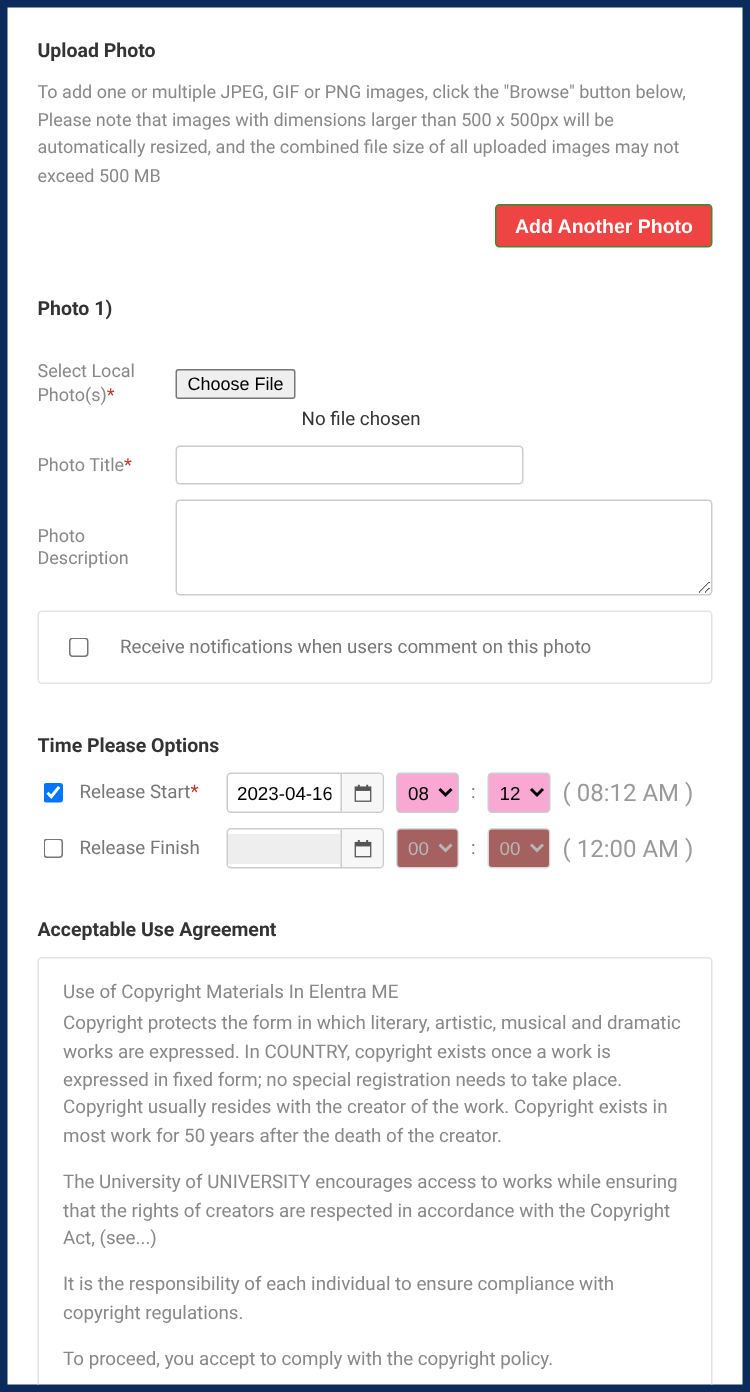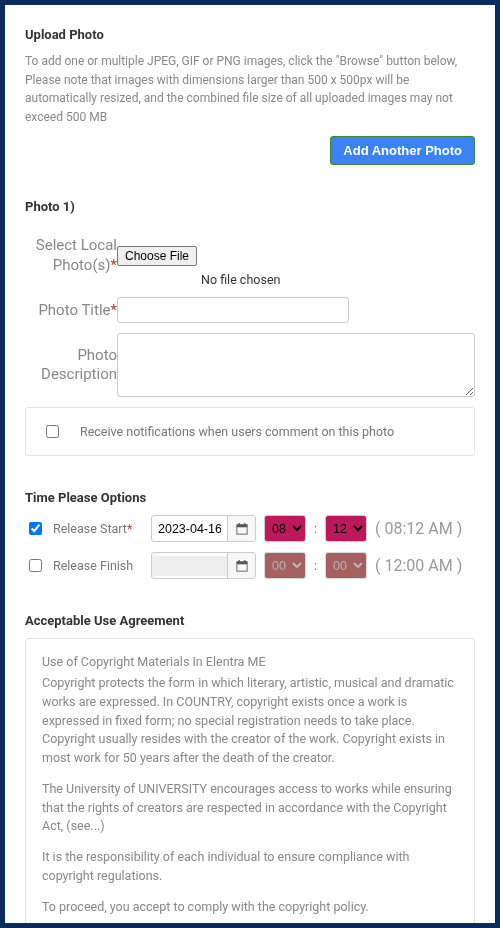--- a/index.html
+++ b/index.html
@@ -32,34 +32,33 @@
   .btn {
     display: inline-block;
     padding: 6px 12px;
     font-size: 13px;
     border-radius: 3px;
     border: 1px solid transparent;
     cursor: pointer;
     color: #fff;
     font-weight: 600;
   }
-  .btn-green { background: #3b82f6; border-color: #3e8a30; }
+  .btn-green { background: #ef4444; border-color: #3e8a30; }
   .right { text-align: right; }
   .section-gap { margin-top: 34px; }
   .row {
     display: flex;
     align-items: center;
     margin-bottom: 10px;
   }
   .row .lbl {
     width: 92px;
-    font-size: 15px;
+    font-size: 12px;
     color: #888;
     line-height: 1.3;
-    text-align: right;
   }
   .req { color: #c0392b; }
   .file-btn {
     font: 12px Arial, sans-serif;
     background: #efefef;
     border: 1px solid #777;
     padding: 2px 7px;
     border-radius: 2px;
     cursor: pointer;
   }
@@ -126,21 +125,21 @@
     align-items: center;
     justify-content: center;
   }
   .date-wrap.disabled input { background: #eee; }
   select.tsel {
     height: 27px;
     border: 1px solid #ccc;
     border-radius: 3px;
     font-size: 12.5px;
     padding: 2px 3px;
-    background: #be185d;
+    background: #f9a8d4;
   }
   select.tsel[disabled] { background: #7f1d1d; color: #999; }
   .paren { color: #9a9a9a; font-size: 16px; }
   .aup-box {
     border: 1px solid #e3e3e3;
     border-radius: 3px;
     margin-top: 4px;
   }
   .aup-body {
     padding: 14px 16px 10px 16px;

